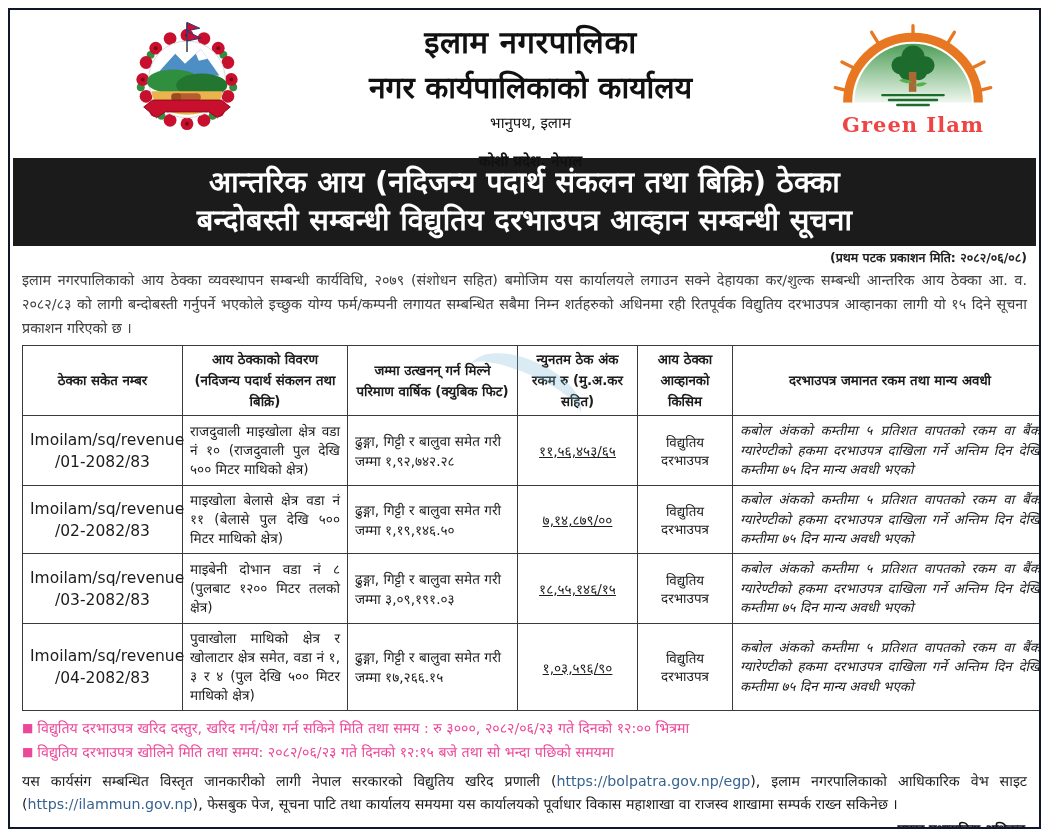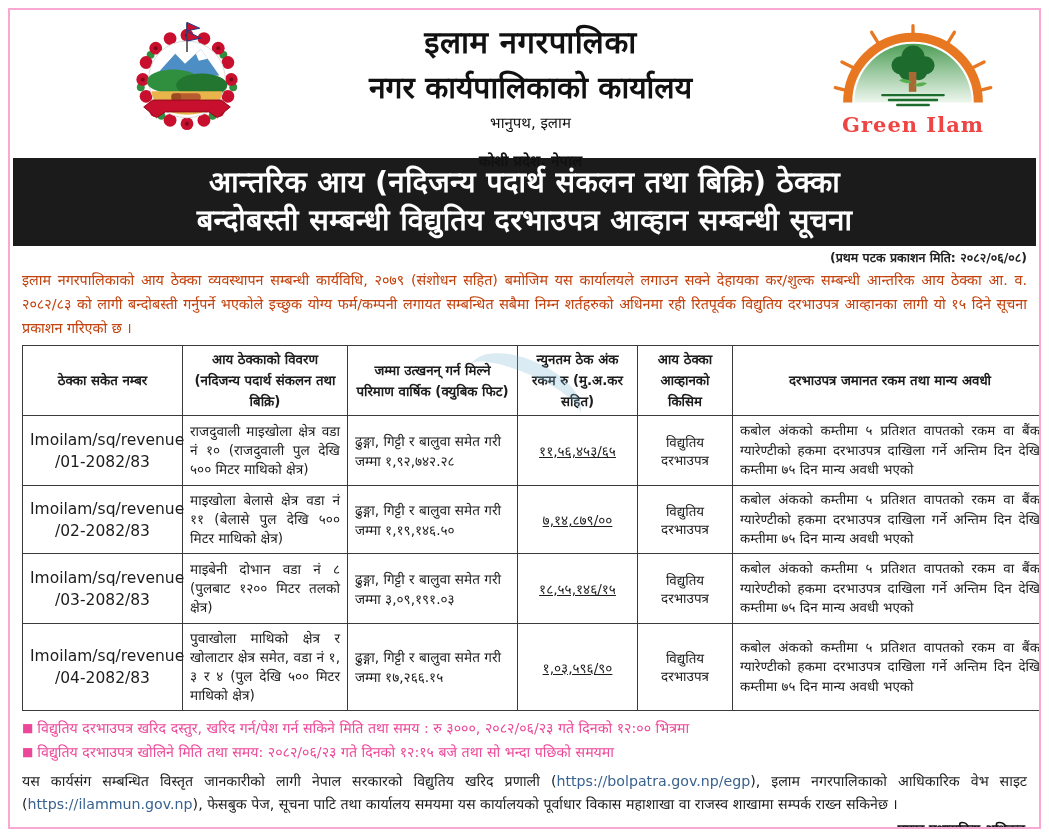--- a/index.html
+++ b/index.html
@@ -2,56 +2,56 @@
 <html><head>
 <meta charset="utf-8">
 <style>
   * { box-sizing: border-box; margin: 0; padding: 0; }
   html,body { background:#888; }
   .page {
     width: 1049px; height: 837px; background: #fff; position: relative;
     font-family: "DejaVu Sans", "Liberation Sans", sans-serif; color: #222;
     margin: 0 auto; overflow: hidden;
   }
-  .doc { position: absolute; inset: 8px; border: 2px solid #f9a8d4; overflow: hidden; background:#fff; }
+  .doc { position: absolute; inset: 8px; border: 2px solid #0f172a; overflow: hidden; background:#fff; }
 
   
   .hdr { display: flex; align-items: flex-start; height: 146px; padding: 6px 28px 0 118px; }
   .emblem { width: 118px; height: 118px; flex: 0 0 auto; }
   .hdr-center { flex: 1 1 auto; text-align: center; padding-top: 4px; }
   .t1 { font-size: 31px; font-weight: bold; color: #111; letter-spacing: 0.5px; }
   .t2 { font-size: 30px; font-weight: bold; color: #111; margin-top: 4px; }
   .t3 { font-size: 15px; font-weight: normal; color: #111; margin-top: 5px; }
   .t4 { font-size: 15px; font-weight: bold; color: #111; margin-top: 18px; }
   .gi { width: 196px; flex: 0 0 auto; text-align: center; padding-top: 8px; }
   .gi-label { font-family: "DejaVu Serif", serif; font-weight: bold;
               font-size: 21px; color: #ef4444; margin-top: -2px; letter-spacing: 1px; }
 
   
   .banner { background: #1b1b1b; color: #fff; text-align: center; margin: 2px 3px 0 3px;
             padding: 5px 0 7px; }
   .banner div { font-size: 29px; font-weight: bold; line-height: 38px; letter-spacing: 0.3px; }
 
   .dateline { text-align: right; font-size: 12.5px; font-weight: bold; margin: 3px 12px 0; }
 
-  .intro { margin: 2px 12px 0; font-size: 14.3px; line-height: 24px; text-align: justify; color:#c2410c; }
+  .intro { margin: 2px 12px 0; font-size: 14.3px; line-height: 24px; text-align: justify; color:#404040; }
 
   
   table.tender { border-collapse: collapse; margin: 5px 12px 0; width: 1025px; table-layout: fixed; }
   table.tender th, table.tender td { border: 1.6px solid #3a3a3a; vertical-align: middle;
     padding: 3px 7px; color: #1c1c1c; }
   table.tender th { font-size: 13.3px; font-weight: bold; text-align: center; line-height: 21px; }
   .c0 { width: 160px; } .c1 { width: 165px; } .c2 { width: 170px; }
   .c3 { width: 120px; } .c4 { width: 95px; }  .c5 { width: 315px; }
   td.code { text-align: center; font-size: 15.5px; color: #222; line-height: 22px; }
   td.desc { font-size: 13.6px; line-height: 19px; text-align: justify; }
   td.qty  { font-size: 13.6px; line-height: 20px; }
   td.amt  { text-align: center; font-size: 13.6px; text-decoration: underline; }
   td.kind { text-align: center; font-size: 13.4px; }
-  td.dep  { font-size: 13.4px; line-height: 19.5px; text-align: justify; }
+  td.dep  { font-size: 13.4px; line-height: 19.5px; text-align: justify; font-style: italic; }
   tr.r1 td { height: 70px; } tr.r2 td { height: 68px; } tr.r3 td { height: 70px; } tr.r4 td { height: 87px; }
   tr.hrow th { height: 62px; }
 
   
   .wm { position: absolute; top: 420px; left: 325px; width: 640px; pointer-events: none;
         display: flex; gap: 24px; align-items: flex-start; z-index: 5; }
   .wm .w1 { font-size: 72px; font-weight: bold; color: rgba(125, 184, 212, 0.50); letter-spacing: 2px; }
   .wm .w2 { font-size: 72px; font-weight: bold; color: rgba(236, 142, 128, 0.55); letter-spacing: 2px; }
   .wm-swoosh { position: absolute; top: 350px; left: 455px; width: 120px; height: 60px;
         border-radius: 50%; border-top: 14px solid rgba(125,184,212,0.28); transform: rotate(24deg);

